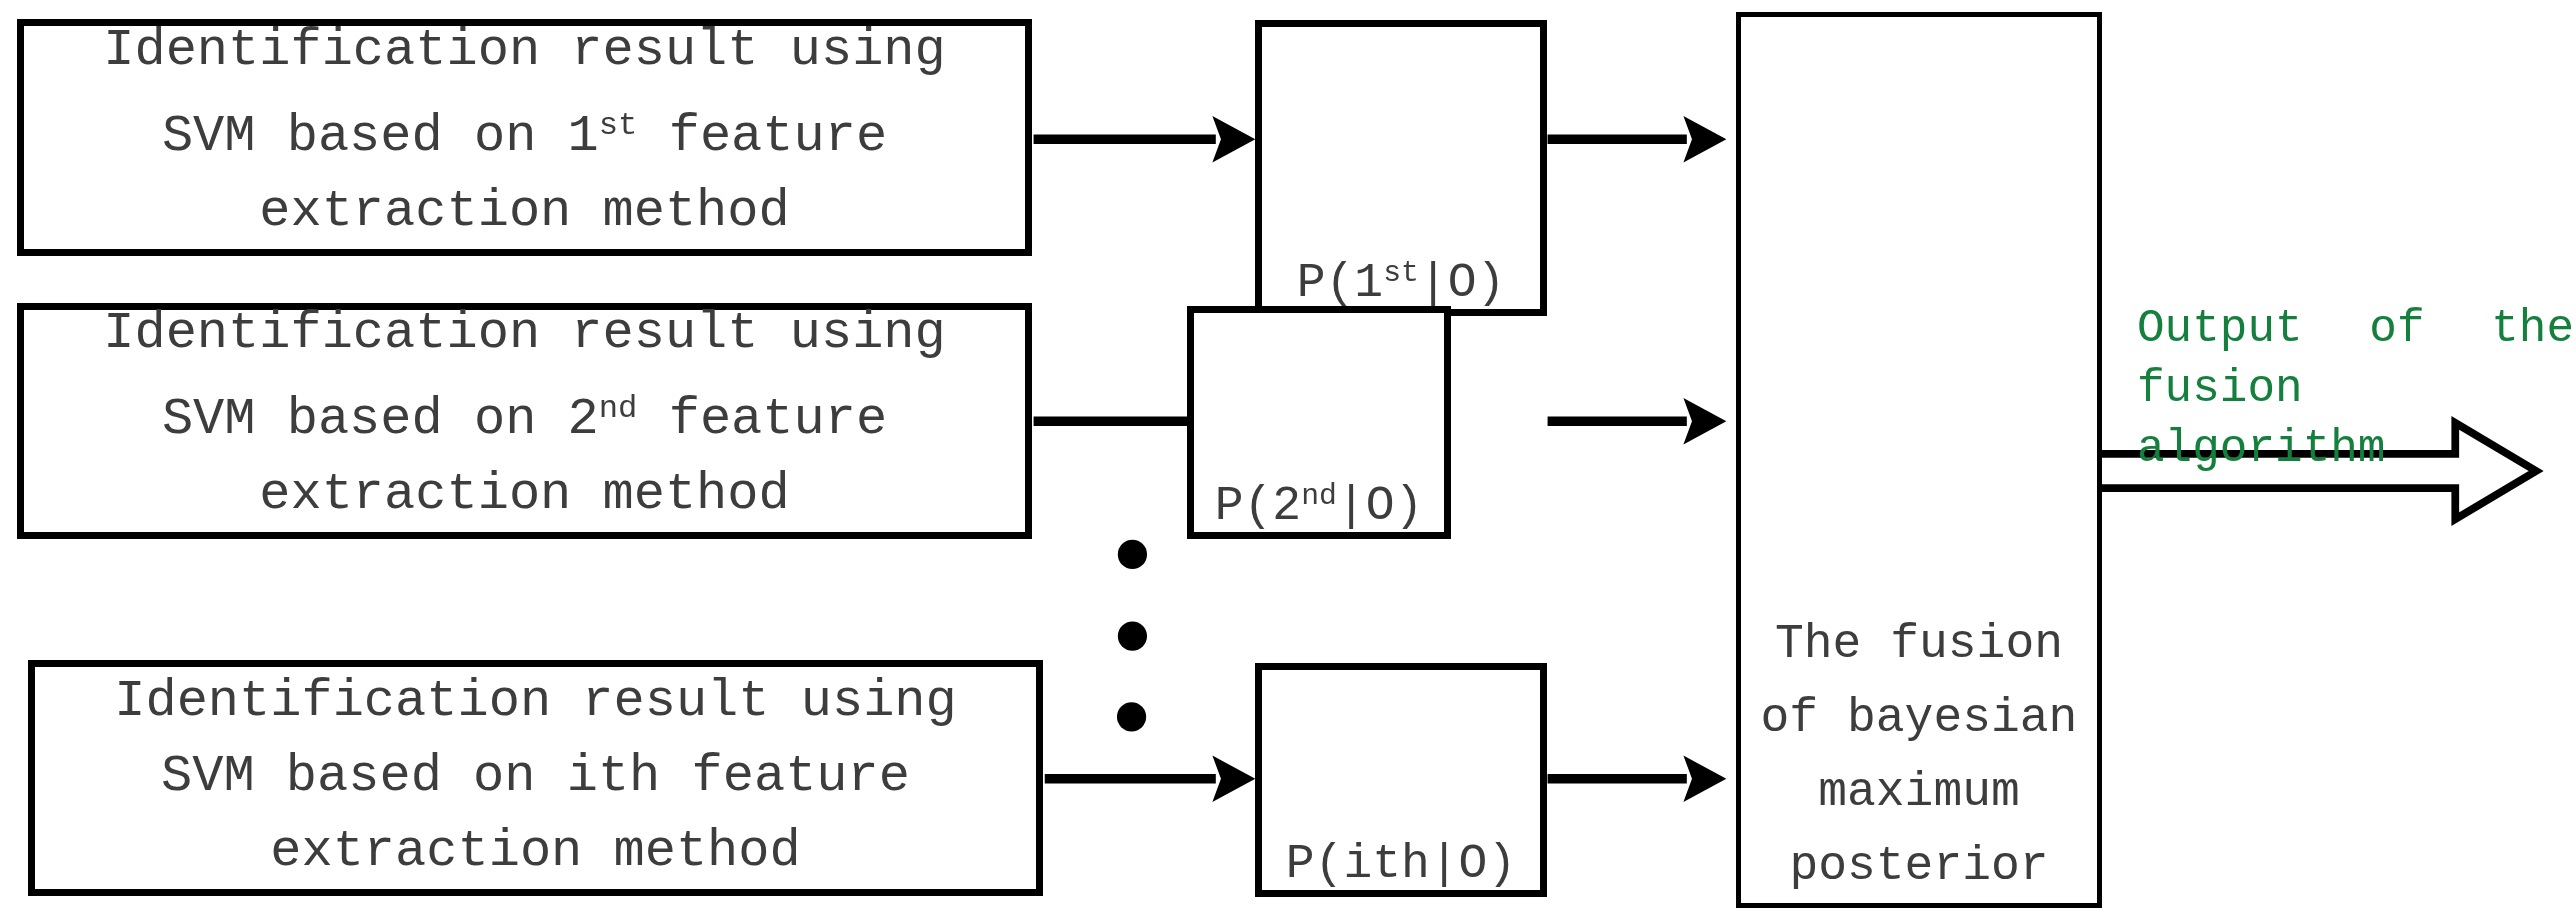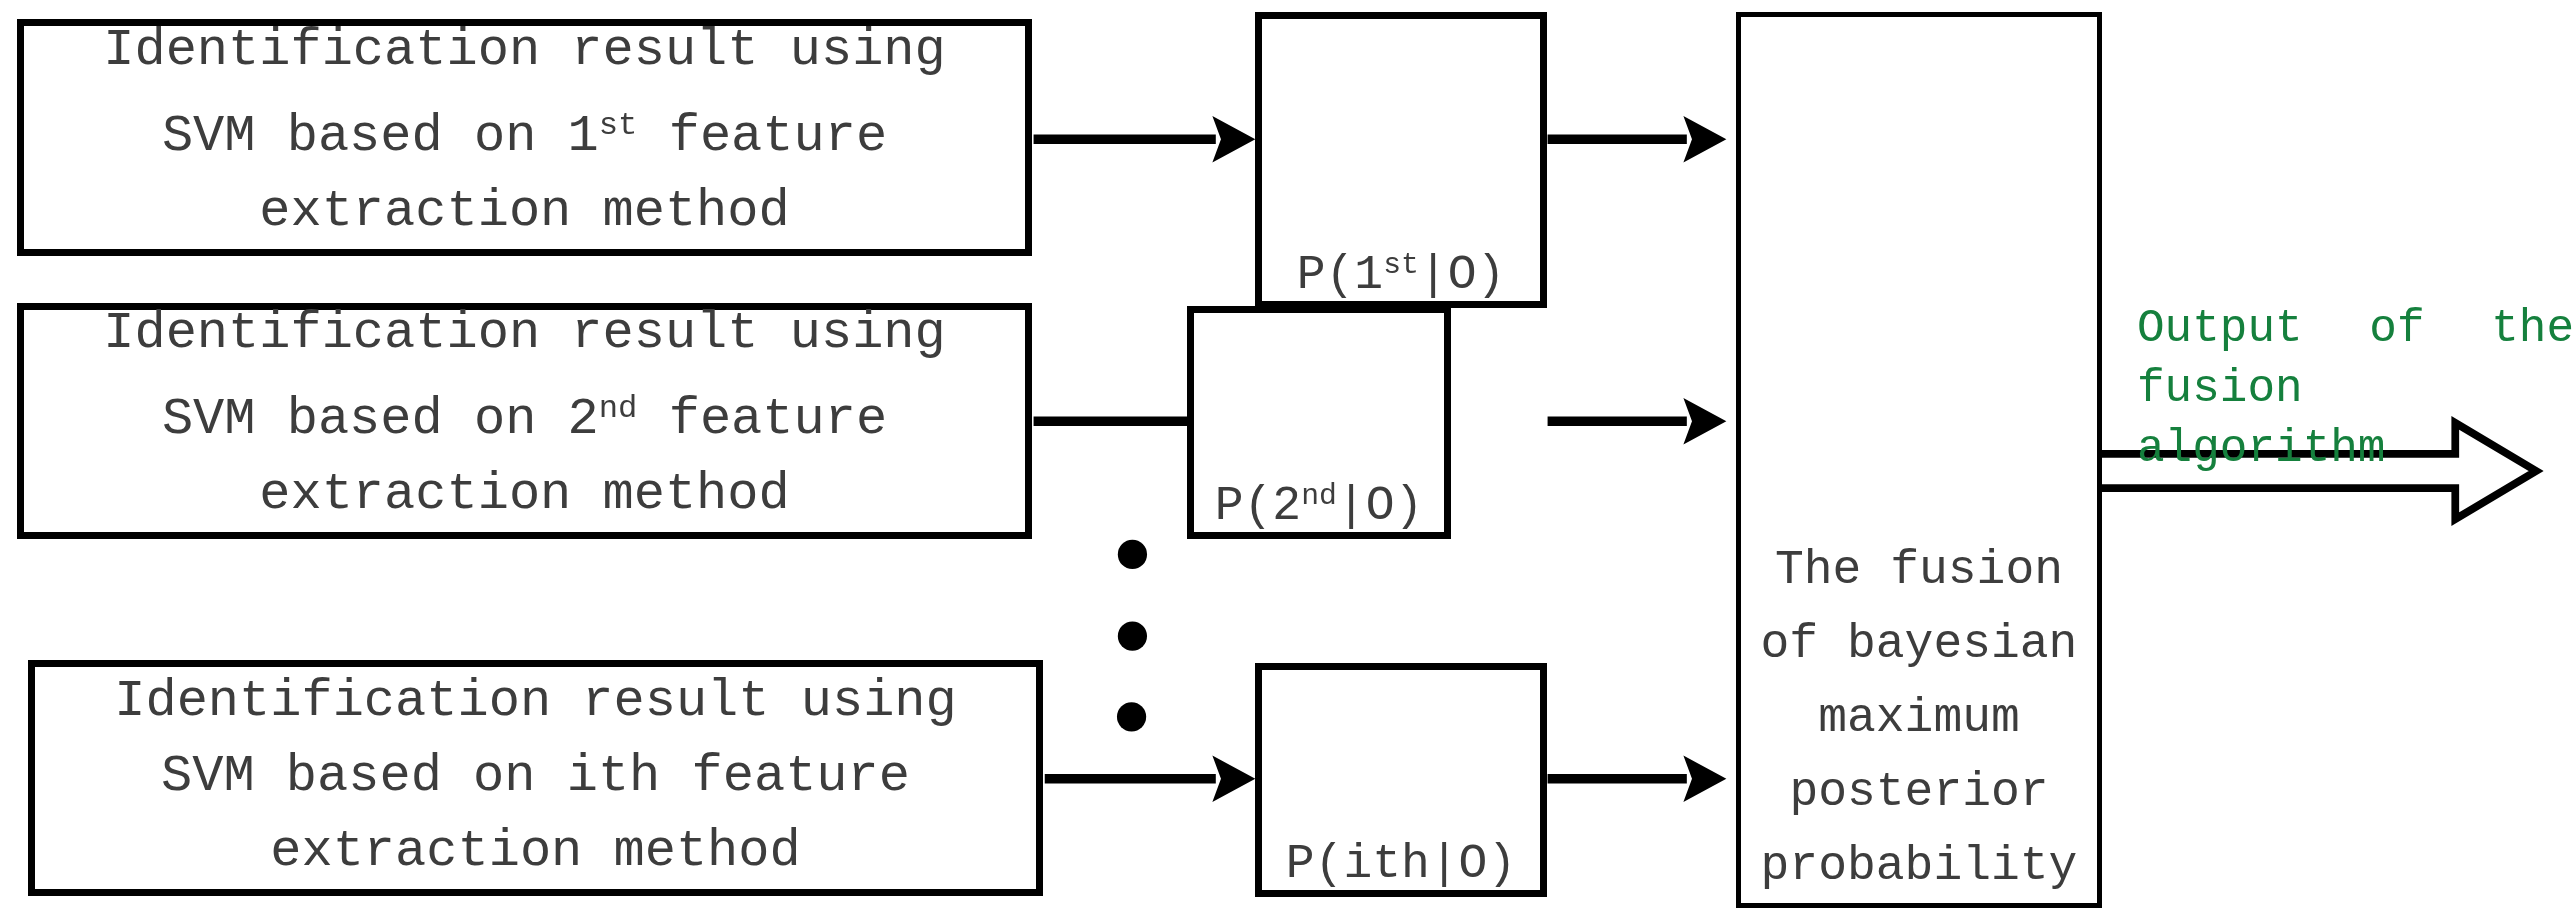--- a/index.html
+++ b/index.html
@@ -99,38 +99,37 @@
     <div><span>SVM based on 2</span><span class="sup">nd</span><span> feature</span></div>
     <div>extraction method</div>
   </div>
 
   <div class="box left-box" style="left:28px;top:660px;width:1015px;height:236px;">
     <div>Identification result using</div>
     <div>SVM based on ith feature</div>
     <div>extraction method</div>
   </div>
 
-  <div class="box pbox" style="left:1255px;top:12px;width:292px;height:296px;">
+  <div class="box pbox" style="left:1255px;top:20px;width:292px;height:296px;">
     <div><span>P(1</span><span class="sup">st</span><span>|O)</span></div>
   </div>
 
   <div class="box pbox" style="left:1187px;top:306px;width:264px;height:233px;">
     <div><span>P(2</span><span class="sup">nd</span><span>|O)</span></div>
   </div>
 
   <div class="box pbox" style="left:1255px;top:663px;width:292px;height:234px;">
     <div>P(ith|O)</div>
   </div>
 
   <div class="box fusion" style="left:1729px;top:12px;width:366px;height:896px;margin-left:7px;">
     <div>The fusion</div>
     <div>of bayesian</div>
     <div>maximum</div>
     <div>posterior</div>
-    <div>probability</div>
   </div>
 
   <div class="output-label">
     <div class="jline">Output of the</div>
     <div class="jline">fusion algorithm</div>
   </div>
 
 </div>
 
 

